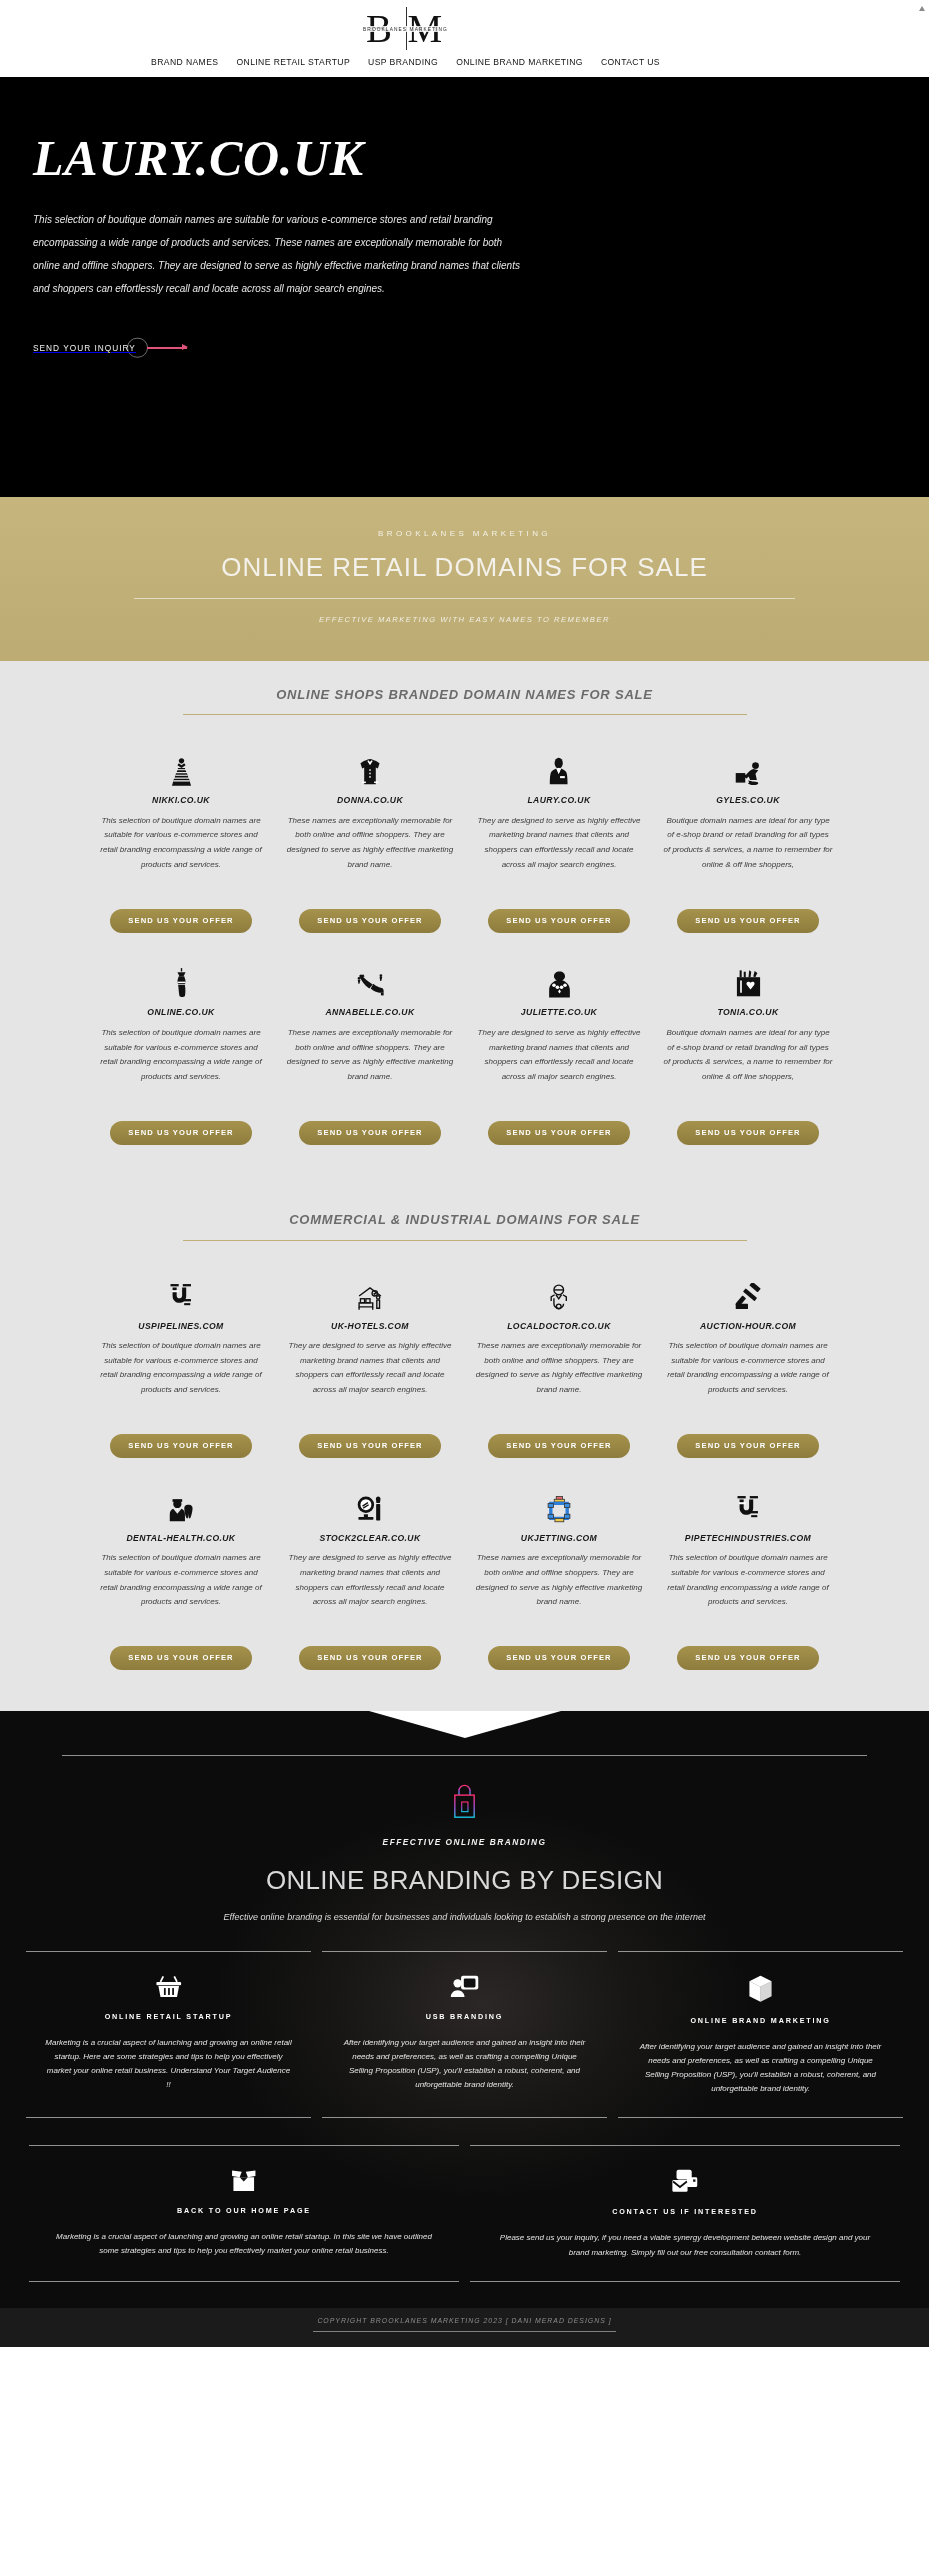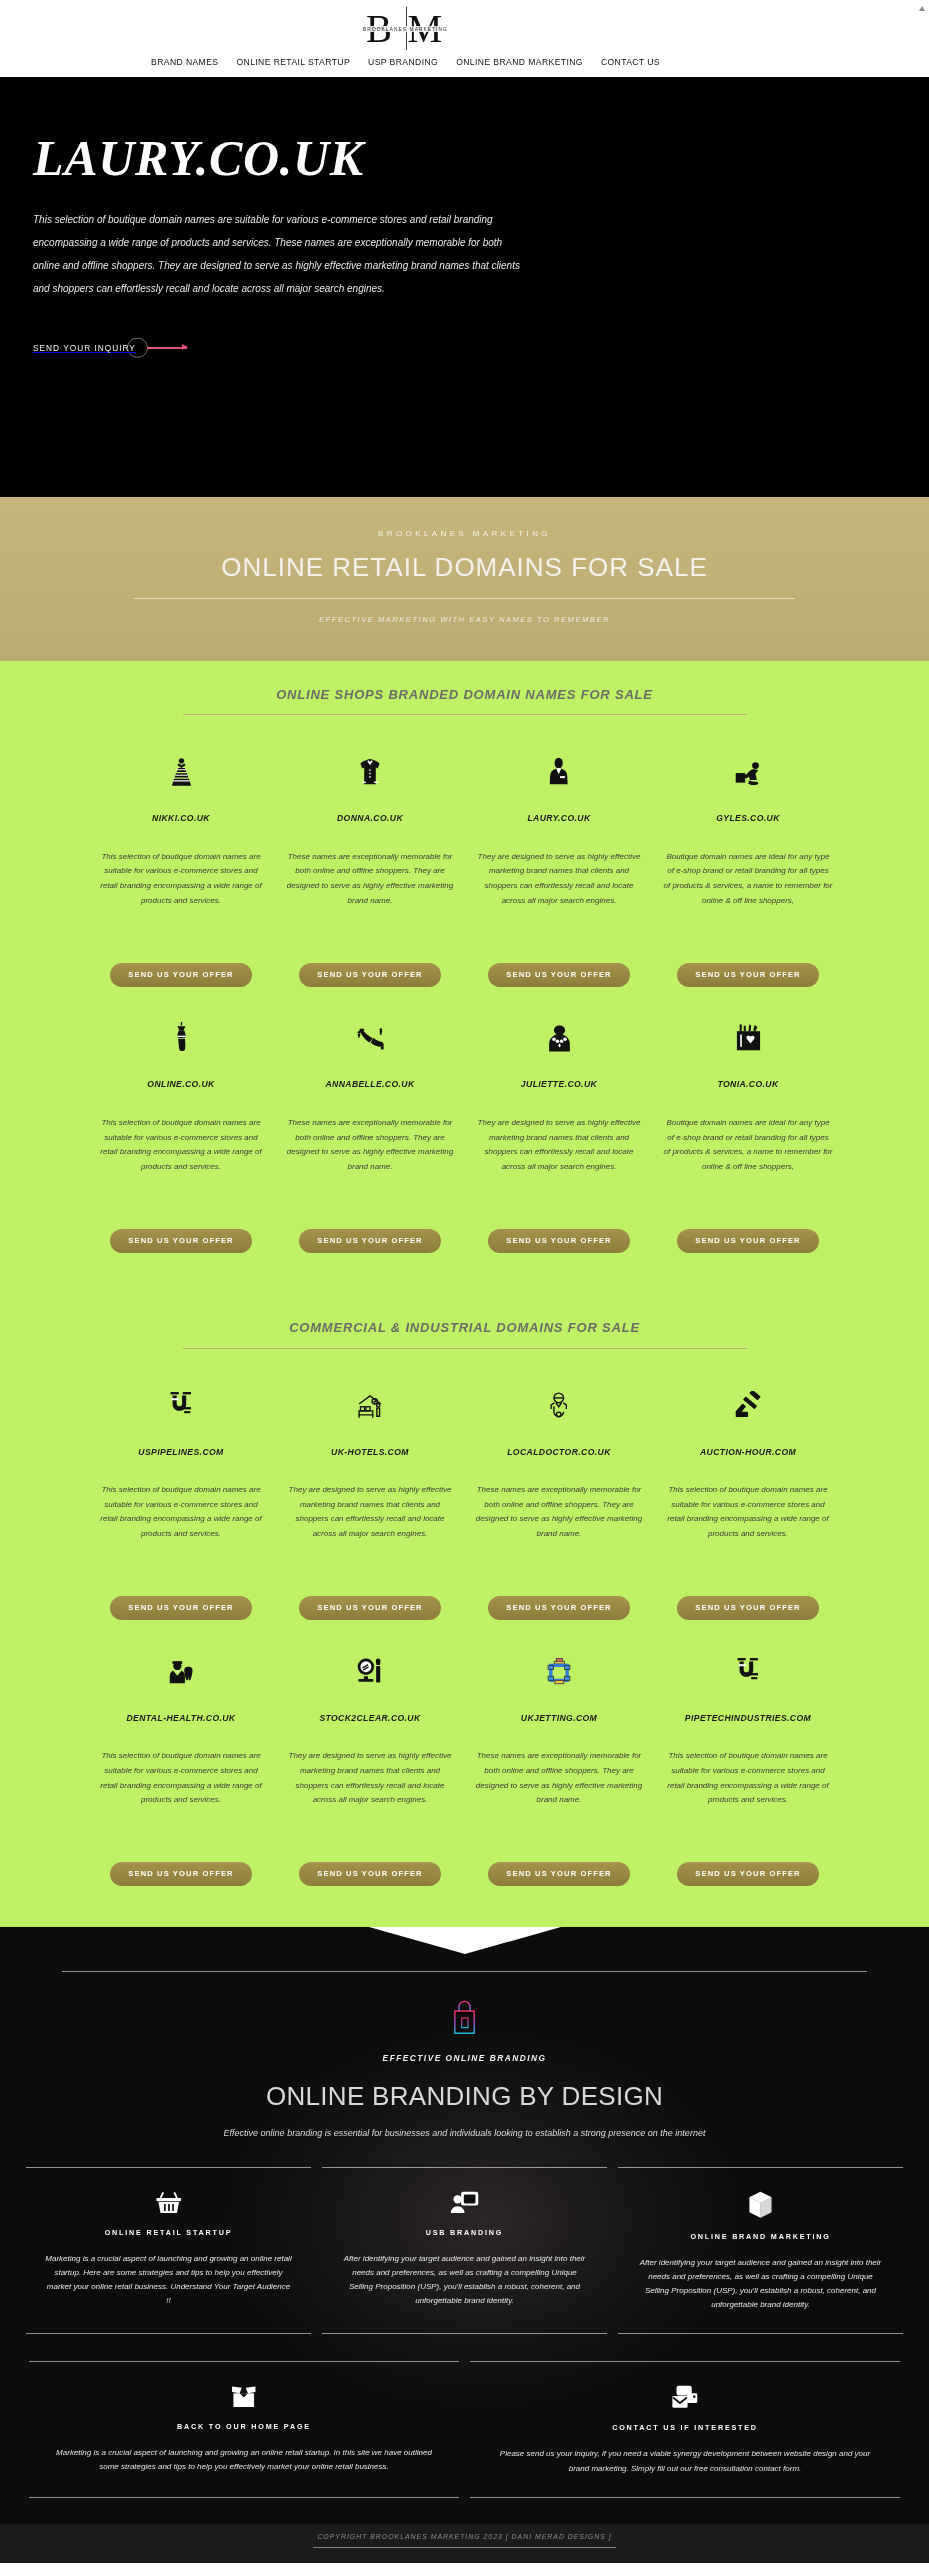--- a/index.html
+++ b/index.html
@@ -167,21 +167,21 @@
   }
   .gold-sub{
     color:#f1eee4;
     font-style:italic;
     font-size:7.6px;
     letter-spacing:1.5px;
   }
 
   
   .cards-section{
-    background:#bef264;
+    background:#e5e5e5;
     width:929px;
     padding:26px 0 18px;
   }
   .section-head{
     text-align:center;
     color:#6b6b6b;
     font-style:italic;
     font-size:13px;
     letter-spacing:0.8px;
     font-weight:600;
@@ -199,21 +199,20 @@
     padding:0 62px;
   }
   .card{
     width:189px;
     flex:0 0 189px;
     display:flex;
     flex-direction:column;
     align-items:center;
     padding:0 9.6px;
     margin-bottom:23.4px;
-    gap:18px;
   }
   .card-icon{
     height:43px;
     display:flex;
     align-items:flex-end;
     justify-content:center;
     margin-bottom:8.3px;
   }
   .card-icon svg{ display:block; }
   .card-title{

